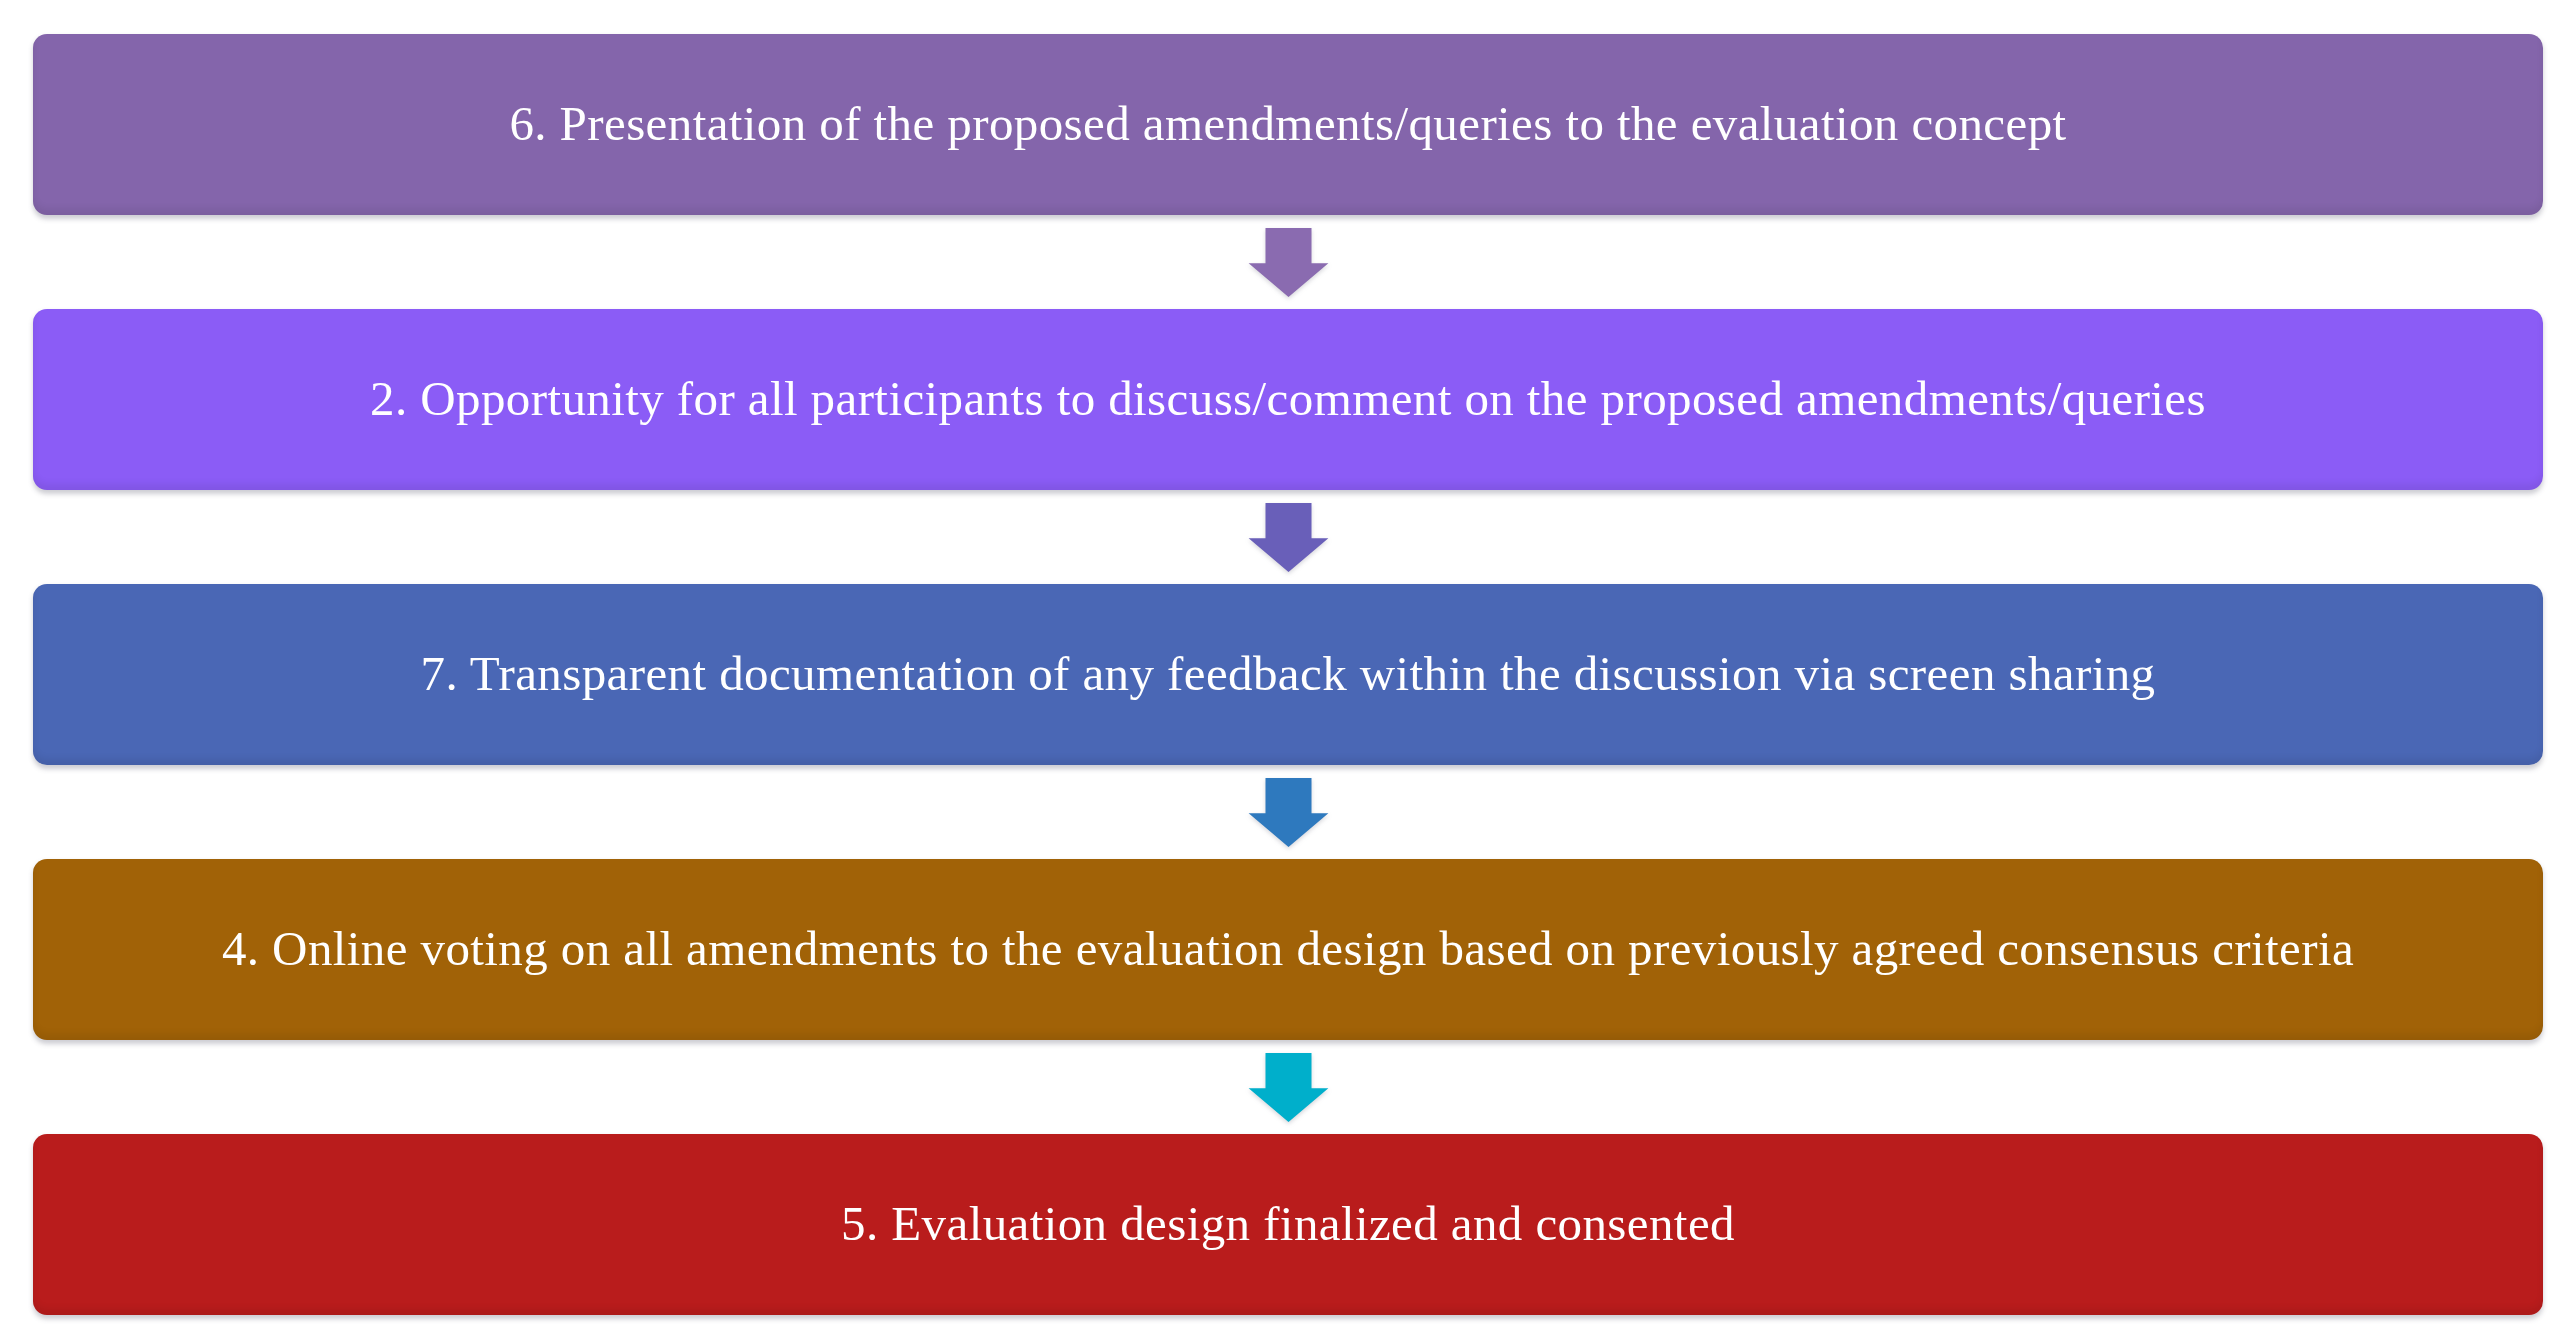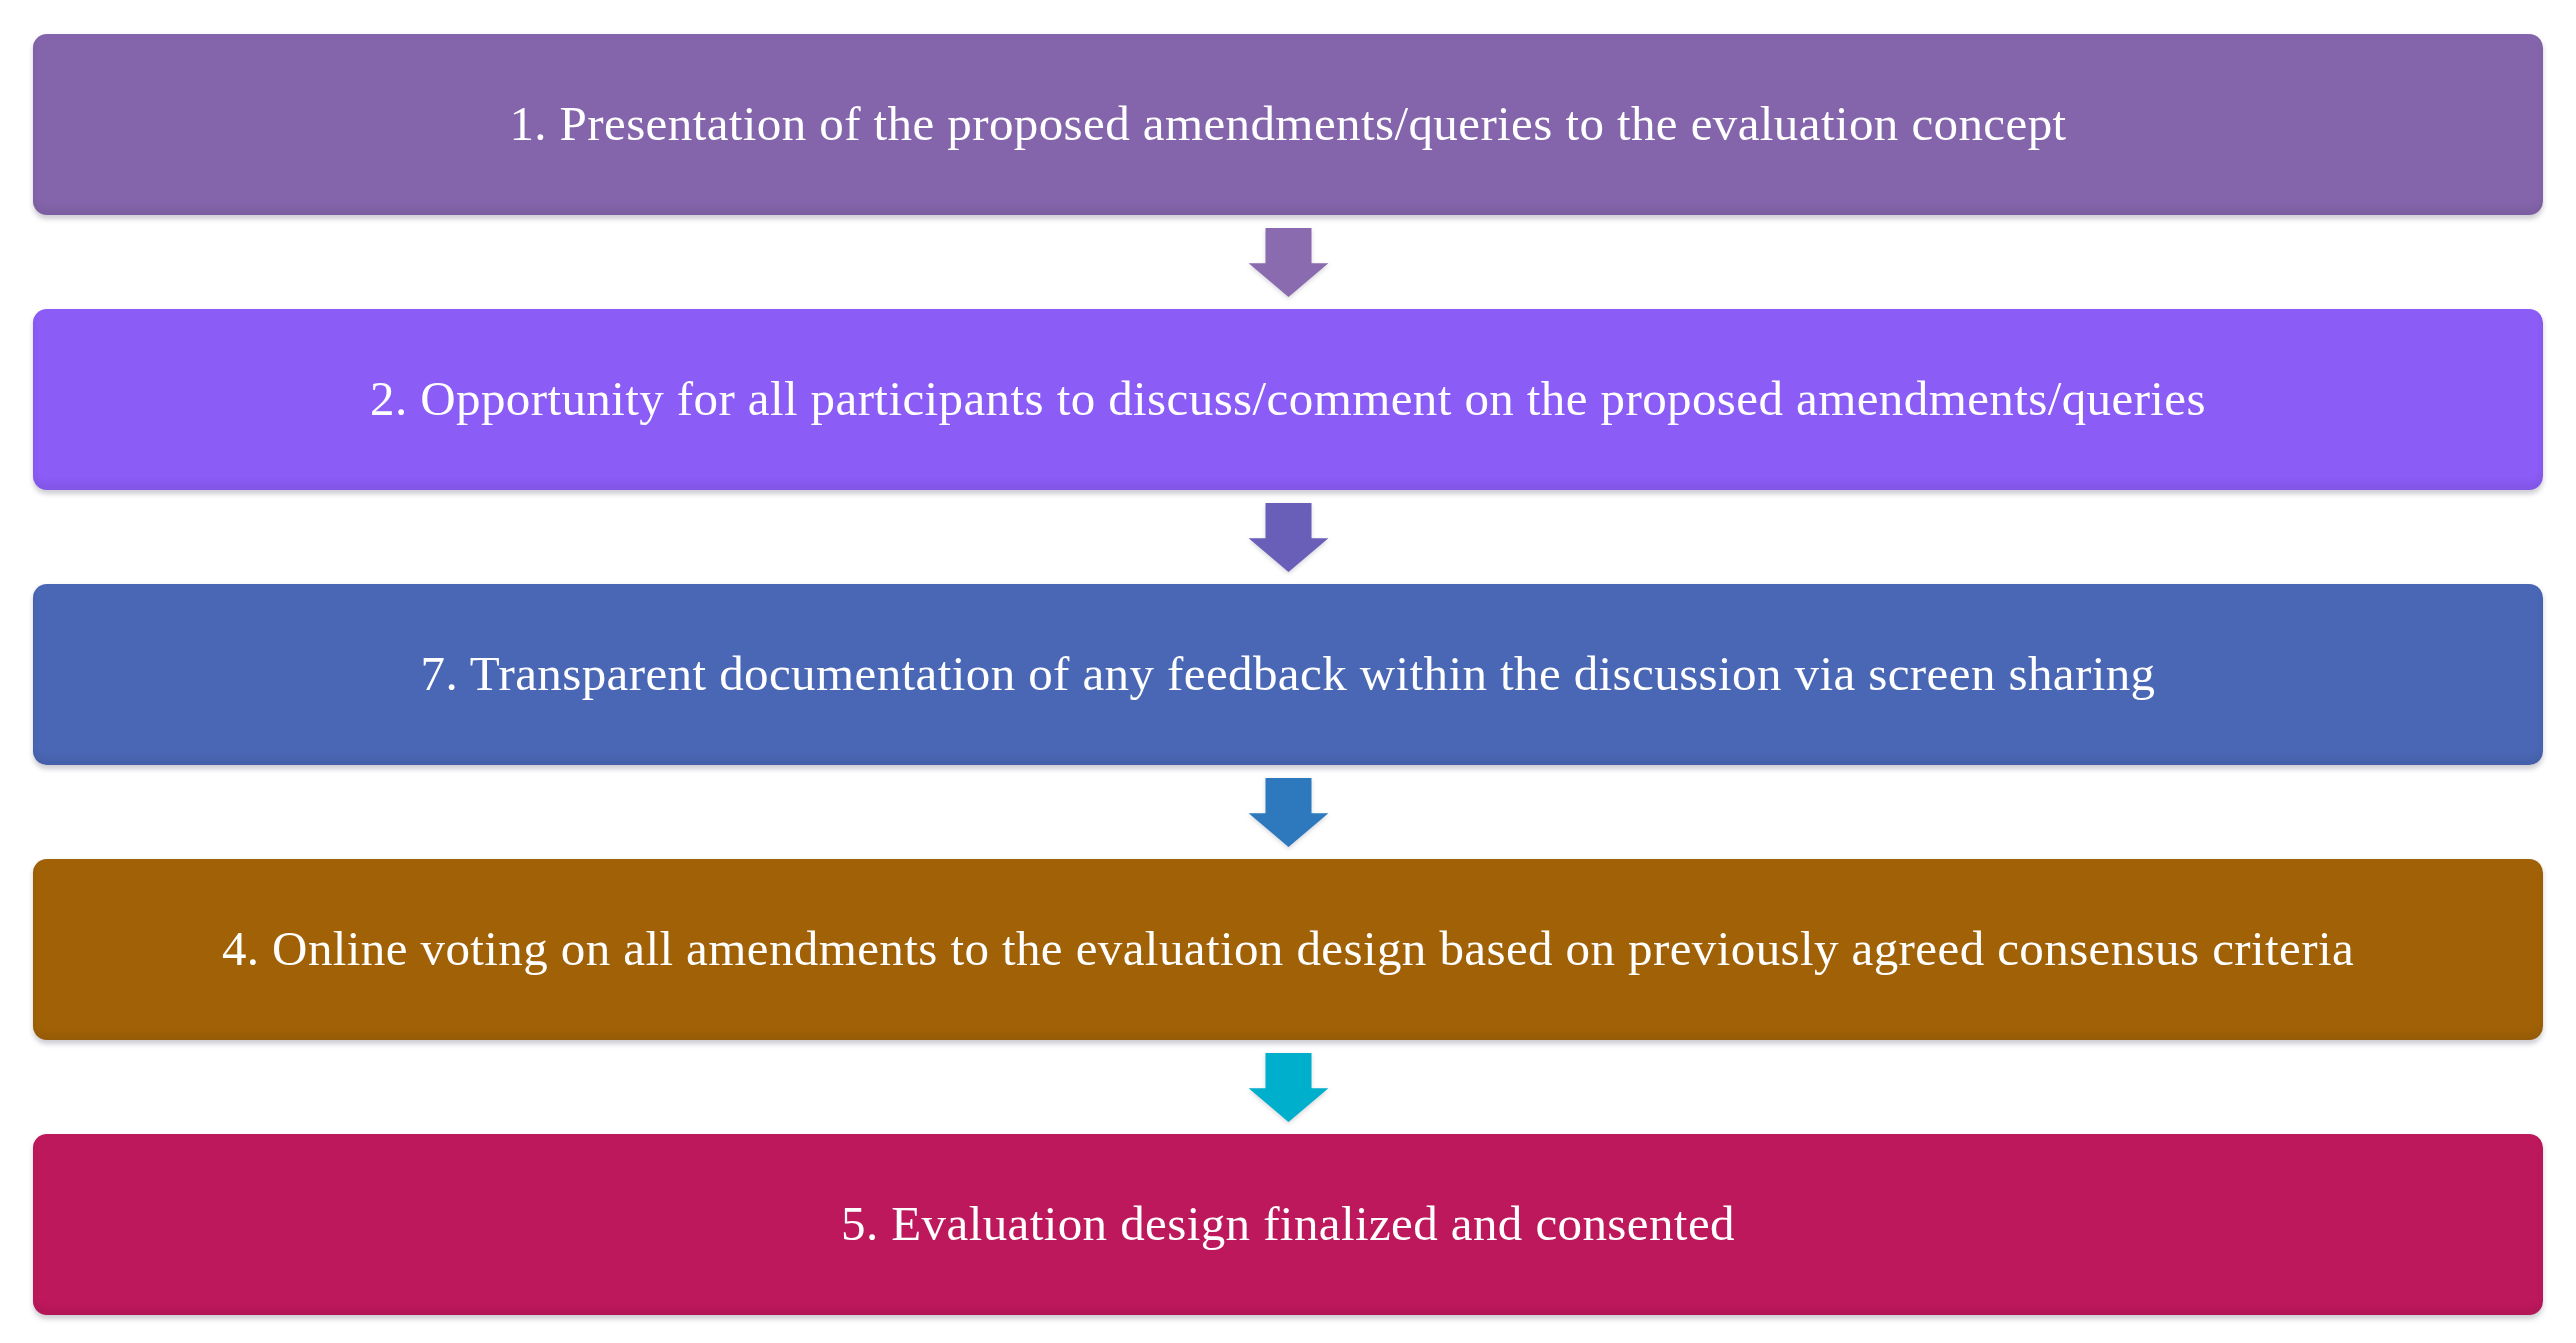--- a/index.html
+++ b/index.html
@@ -57,21 +57,21 @@
     width: 100%;
     height: 100%;
   }
 </style>
 </head>
 <body>
 
 <div class="canvas">
 
   <div class="step-box" style="background: rgb(132, 101, 171);">
-    <span class="step-label">1. Presentation of the proposed amendments/queries to the evaluation concept</span>
+    <span class="step-label">6. Presentation of the proposed amendments/queries to the evaluation concept</span>
   </div>
 
   <div class="arrow-row">
     <span class="arrow" style="color: rgb(138, 107, 176);">
       <svg viewBox="0 0 104 90" xmlns="http://www.w3.org/2000/svg">
           <path d="M22 0 H82 V46 H104 L52 90 L0 46 H22 Z" fill="currentColor"></path>
         </svg>
     </span>
   </div>
 
@@ -104,18 +104,18 @@
   </div>
 
   <div class="arrow-row">
     <span class="arrow" style="color: rgb(0, 175, 203);">
       <svg viewBox="0 0 104 90" xmlns="http://www.w3.org/2000/svg">
           <path d="M22 0 H82 V46 H104 L52 90 L0 46 H22 Z" fill="currentColor"></path>
         </svg>
     </span>
   </div>
 
-  <div class="step-box" style="background: #be185d;">
+  <div class="step-box" style="background: #b91c1c;">
     <span class="step-label">5. Evaluation design finalized and consented</span>
   </div>
 
 </div>
 
 
 </body></html>

